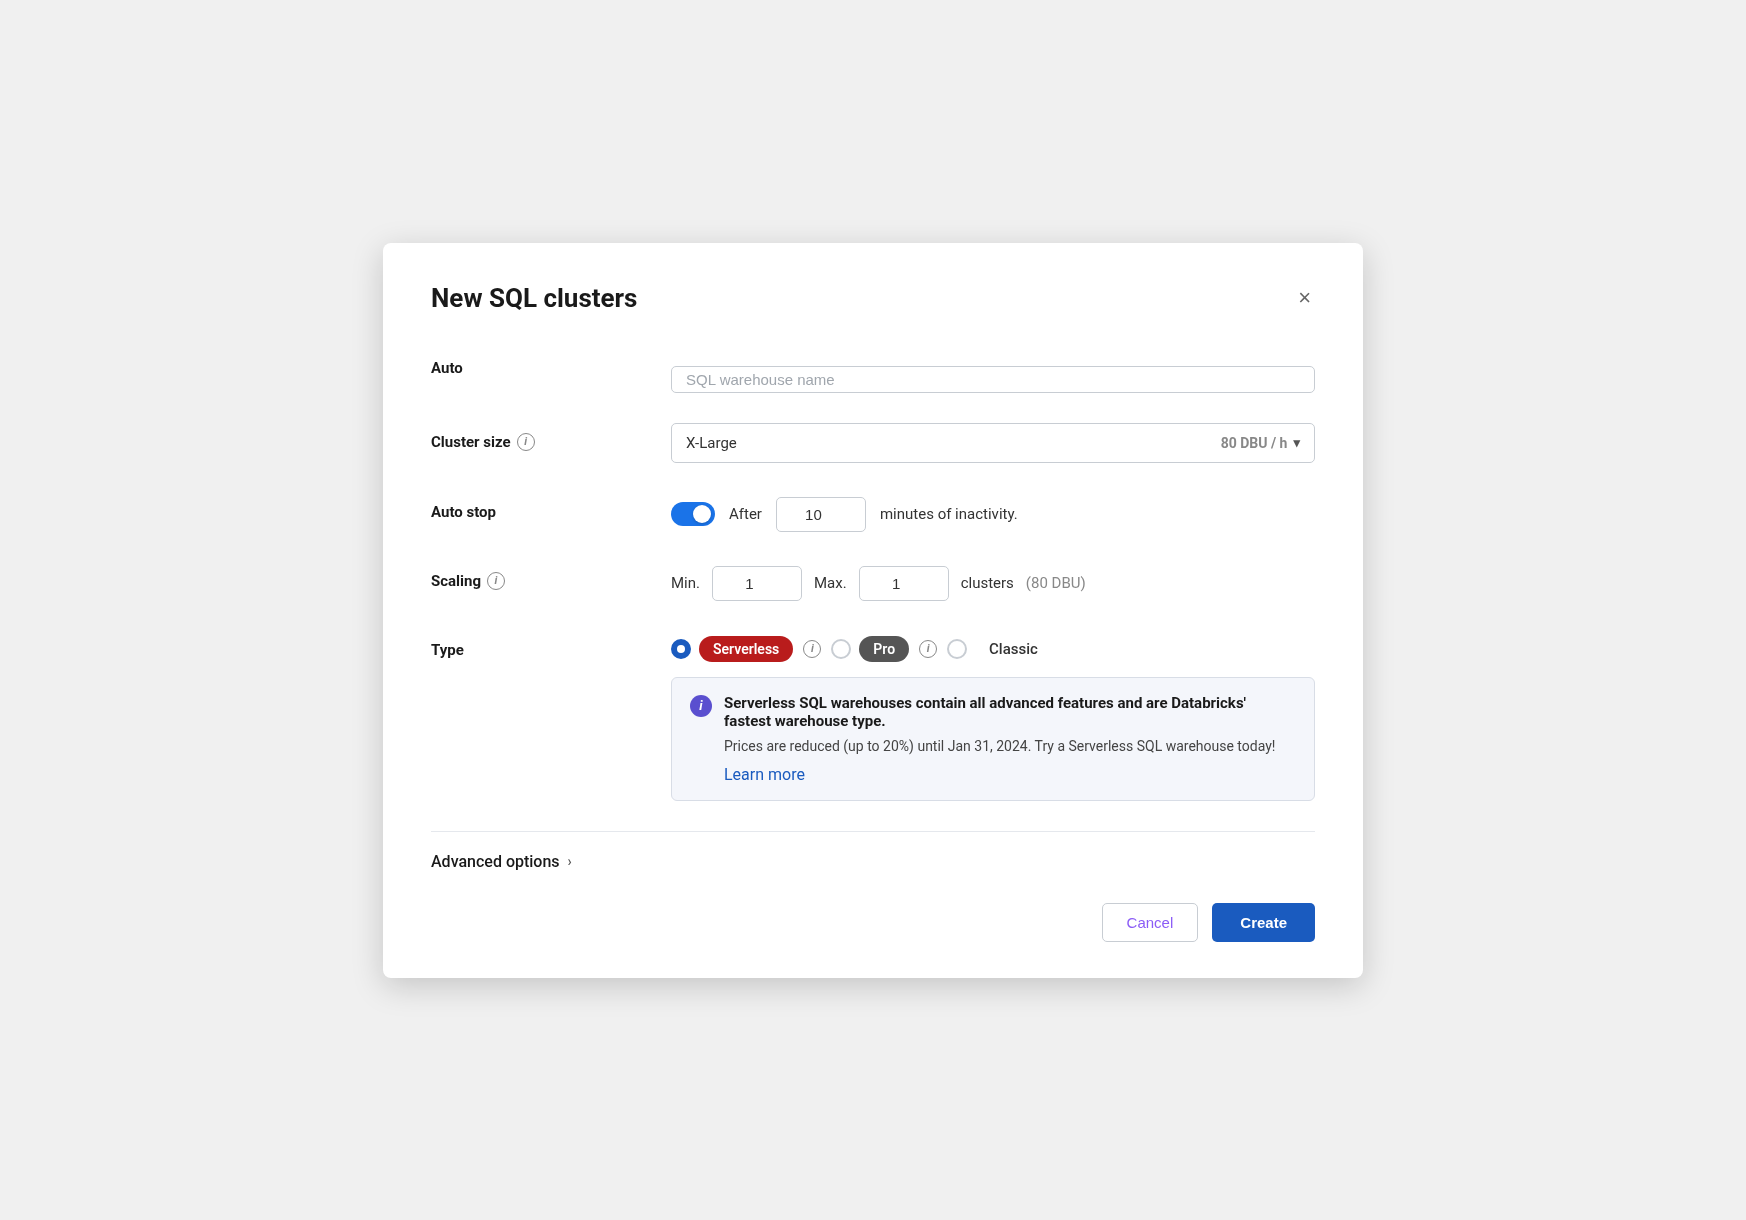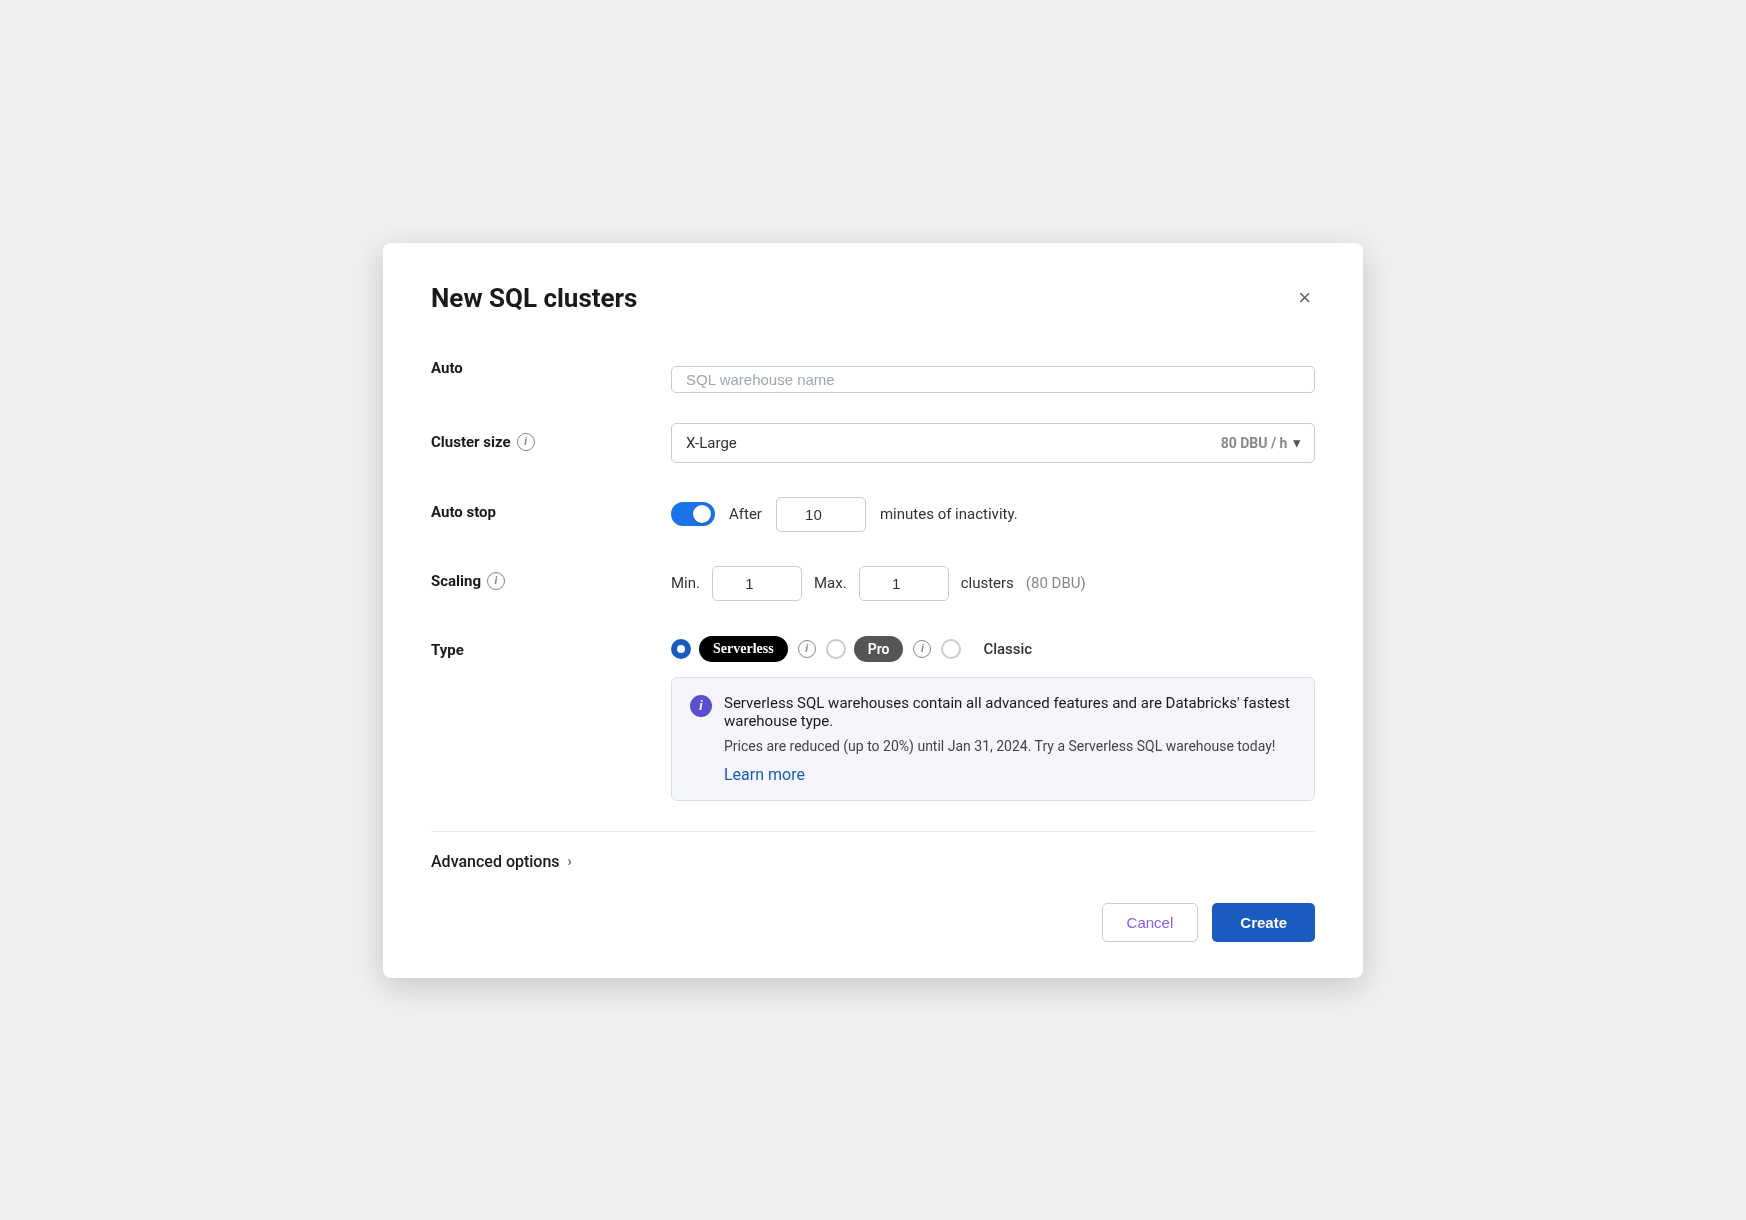--- a/index.html
+++ b/index.html
@@ -200,23 +200,22 @@
     .type-badge {
       display: inline-flex;
       align-items: center;
       padding: 5px 14px;
       border-radius: 20px;
       font-size: 14px;
       font-weight: 600;
       cursor: pointer;
     }
     .type-badge.serverless {
-      background: #000000;
+      background: #b91c1c;
       color: #fff;
-      font-family: Liberation Serif, serif;
     }
     .type-badge.pro {
       background: #555;
       color: #fff;
     }
     .type-badge.classic {
       background: transparent;
       color: #333;
       font-weight: 500;
       font-size: 15px;
@@ -259,21 +258,21 @@
       flex-shrink: 0;
       font-style: italic;
       font-weight: 700;
       margin-top: 1px;
     }
     .info-box-content {
       flex: 1;
     }
     .info-box-title {
       font-size: 15px;
-      font-weight: 400;
+      font-weight: 700;
       color: #1a1a1a;
       margin-bottom: 6px;
     }
     .info-box-body {
       font-size: 14px;
       color: #444;
       margin-bottom: 8px;
       line-height: 1.5;
     }
     .learn-more-link {

